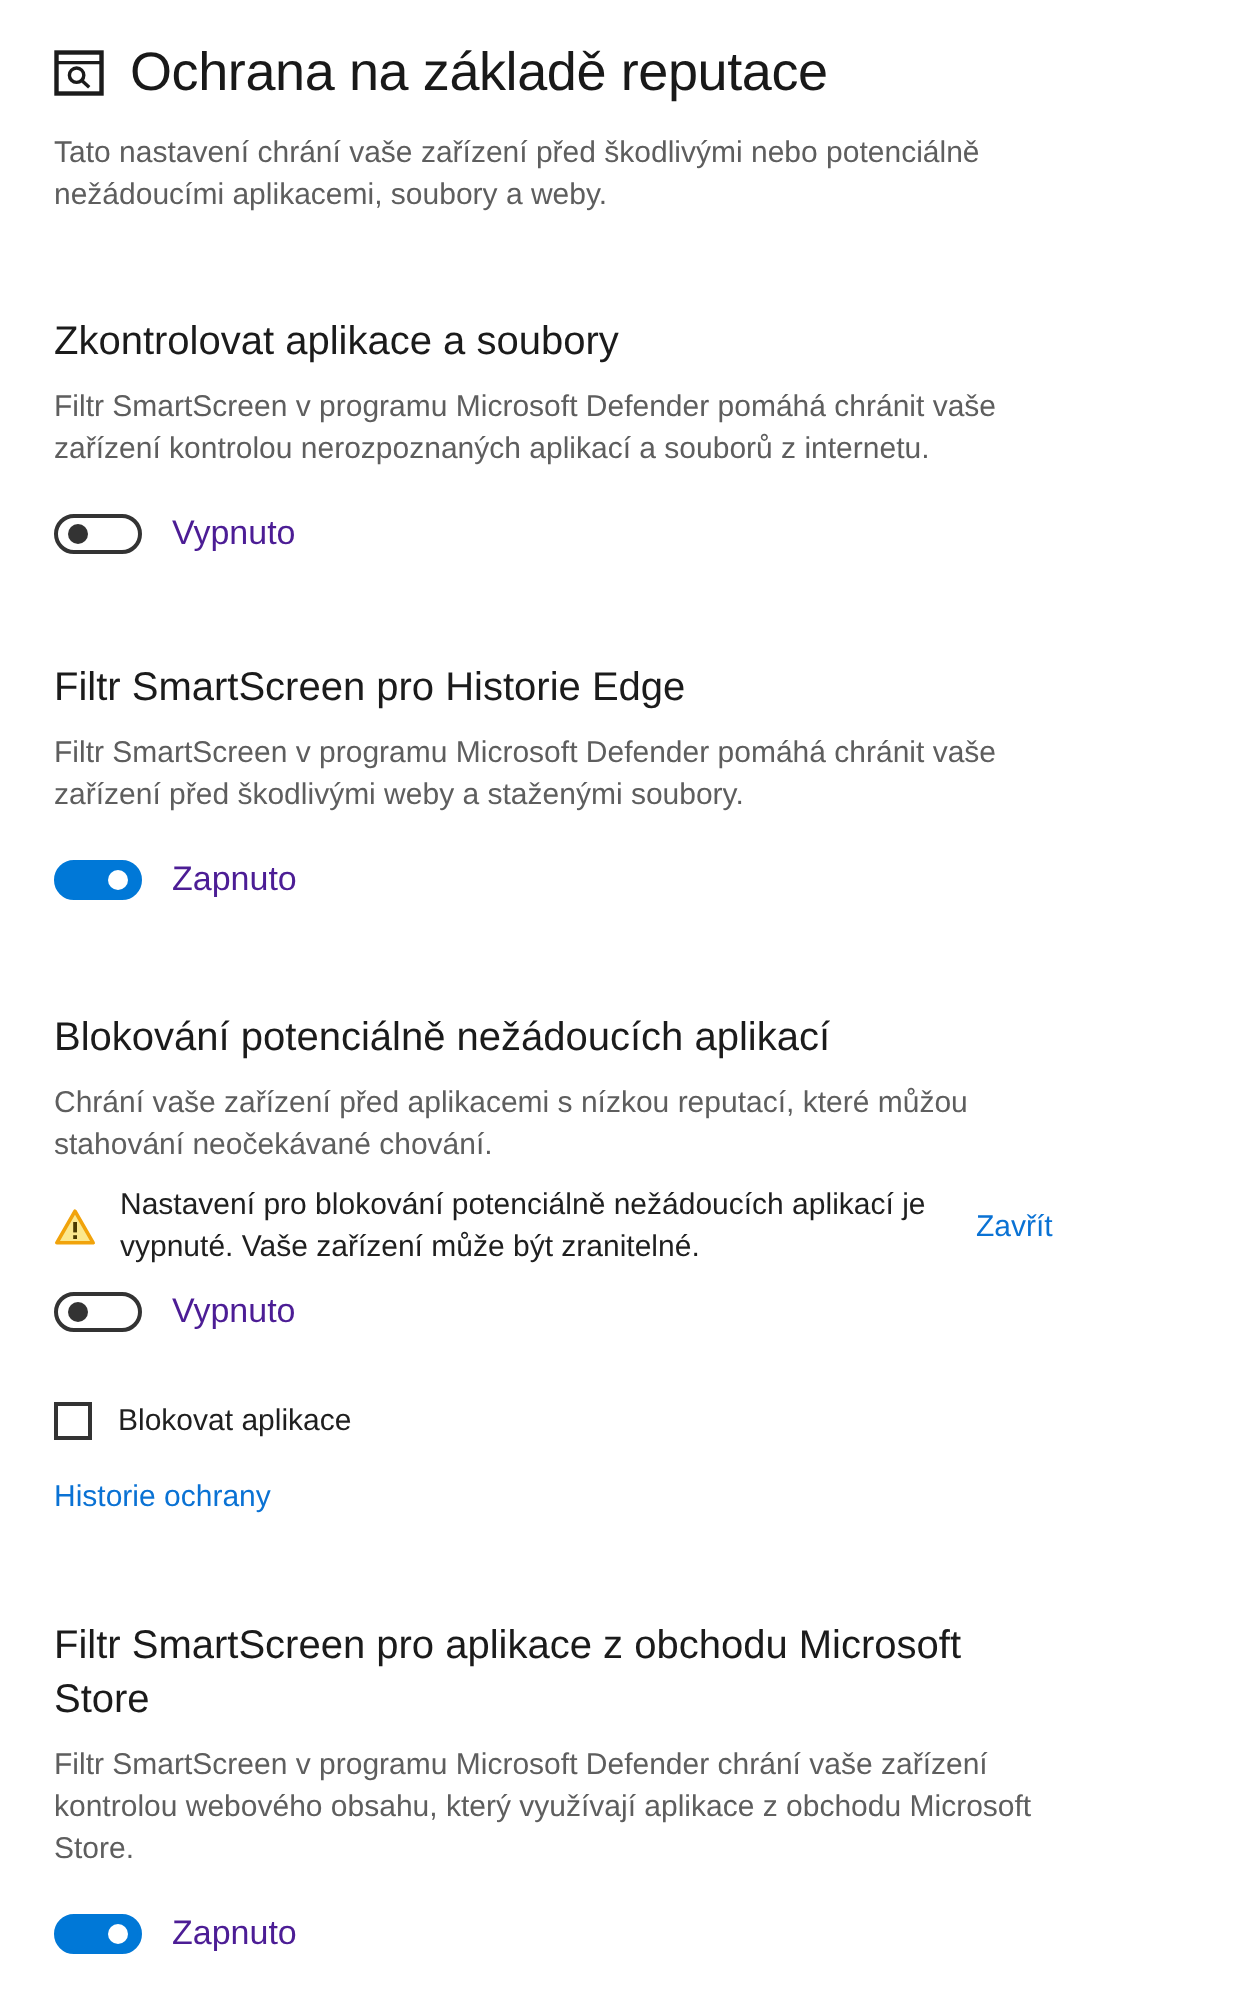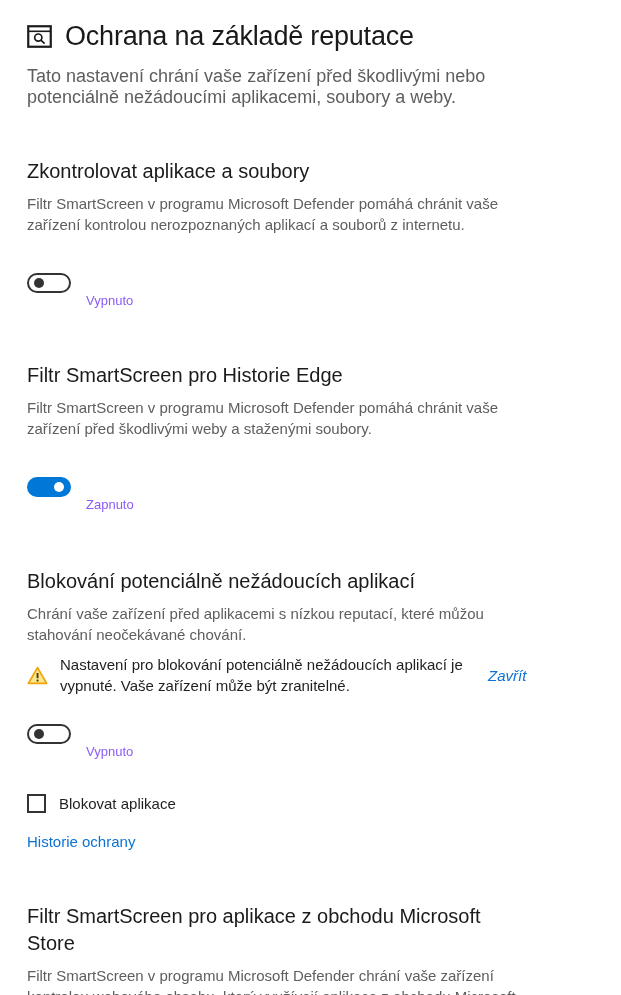--- a/index.html
+++ b/index.html
@@ -14,21 +14,21 @@
 
   
   .page-header { display: flex; align-items: center; gap: 13px; }
   .app-icon svg { display: block; }
   .page-title {
     font-size: 27px; font-weight: 300; color: #191919;
     letter-spacing: -0.2px; line-height: 32px;
   }
   .page-subtitle {
     margin-top: 14px; max-width: 470px;
-    font-size: 18px; line-height: 21px; color: #5e5e5e;
+    font-size: 15px; line-height: 21px; color: #5e5e5e;
   }
 
   
   .section-heading {
     font-size: 20px; font-weight: 400; color: #1b1b1b;
     line-height: 27px; max-width: 470px;
   }
   .s1 .section-heading { margin-top: 50px; }
   .s2 .section-heading { margin-top: 54px; }
   .s3 .section-heading { margin-top: 56px; }
@@ -42,29 +42,29 @@
   .toggle-row { display: flex; align-items: center; margin-top: 22px; }
   .toggle {
     width: 44px; height: 20px; border-radius: 11px;
     position: relative; cursor: pointer; flex: 0 0 auto;
   }
   .toggle .knob { width: 10px; height: 10px; border-radius: 50%; position: absolute; top: 50%; transform: translateY(-50%); }
   .toggle.off { border: 2px solid #333333; background: #ffffff; }
   .toggle.off .knob { left: 5px; background: #333333; }
   .toggle.on { background: #0078d7; border: 2px solid #0078d7; }
   .toggle.on .knob { right: 5px; background: #ffffff; }
-  .toggle-label { margin-left: 15px; font-size: 13px; color: #8b5cf6; margin-top: 36px; }
+  .toggle-label { margin-left: 15px; font-size: 17px; color: #4c1d95; }
 
   
   .warning-row { display: flex; align-items: center; margin-top: 9px; }
   .warning-icon { align-self: center; margin-right: 12px; flex: 0 0 auto; }
   .warning-icon svg { display: block; }
   .warning-text { max-width: 412px; font-size: 15px; line-height: 21px; color: #1f1f1f; }
   .link { color: #0a72d4; font-size: 15px; text-decoration: none; cursor: pointer; }
-  .dismiss-link { margin-left: 16px; white-space: nowrap; line-height: 21px; font-style: italic; }
+  .dismiss-link { margin-left: 16px; white-space: nowrap; line-height: 21px; }
   .s3 .toggle-row { margin-top: 12px; }
 
   
   .checkbox-row { display: flex; align-items: center; cursor: pointer; }
   .checkbox-row.first { margin-top: 35px; }
   .checkbox-row.second { margin-top: 13px; }
   .checkbox {
     width: 19px; height: 19px; border: 2px solid #333333;
     background: #ffffff; flex: 0 0 auto;
   }

